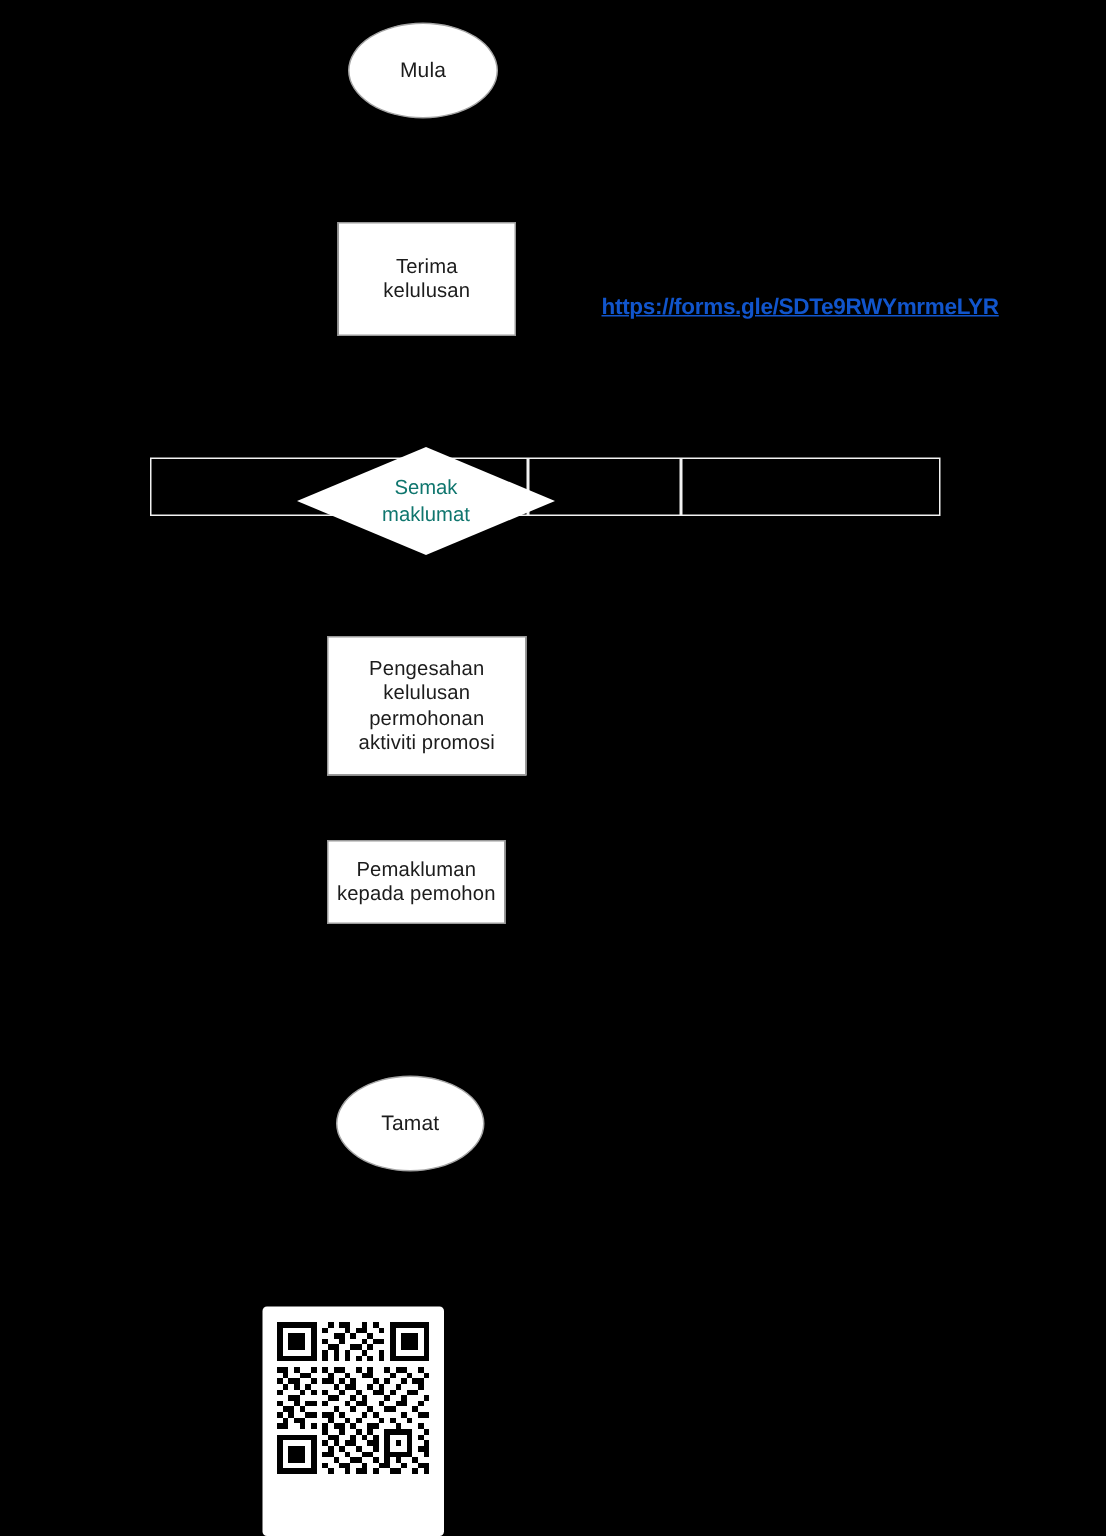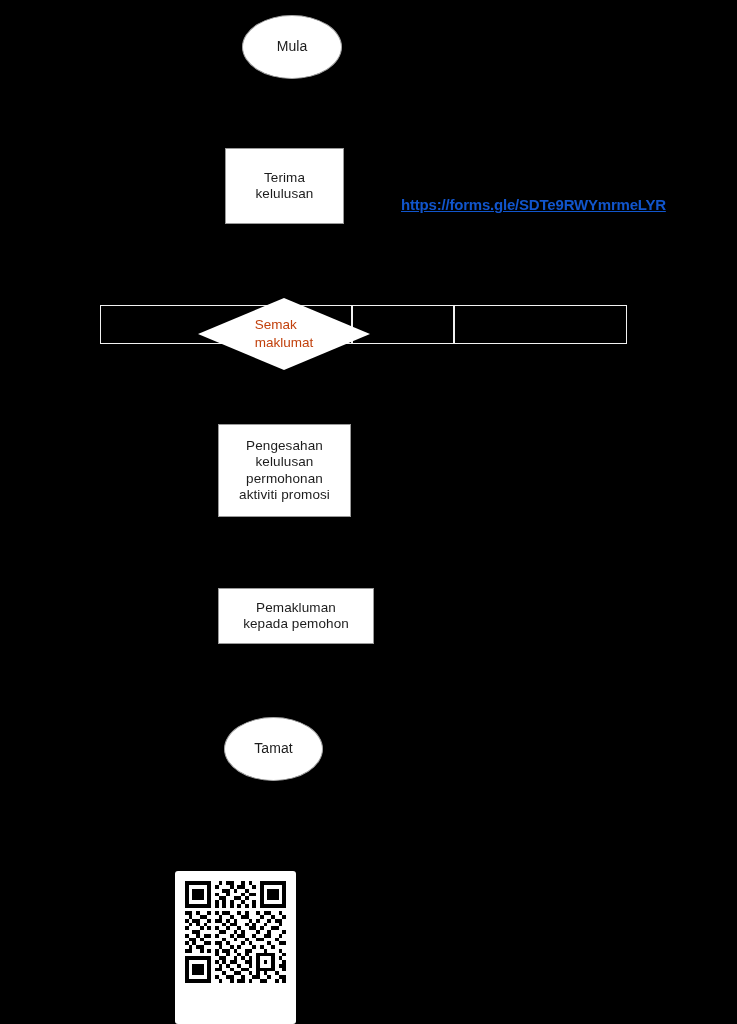--- a/index.html
+++ b/index.html
@@ -41,21 +41,21 @@
   }
 
   .node.terminator {
     border-radius: 50%;
     border: 1px solid #a5a5a5;
     font-size: 14px;
   }
 
   
   #node-mula {
-    left: 242px;
+    left: 232px;
     top: 15px;
     width: 100px;
     height: 64px;
   }
 
   
   #node-terima {
     left: 225px;
     top: 148px;
     width: 119px;
@@ -76,24 +76,24 @@
     background: #ffffff;
     -webkit-clip-path: polygon(50% 0%, 100% 50%, 50% 100%, 0% 50%);
     clip-path: polygon(50% 0%, 100% 50%, 50% 100%, 0% 50%);
   }
   .diamond-label {
     position: absolute;
     inset: 0;
     display: flex;
     align-items: center;
     justify-content: center;
-    text-align: left;
+    text-align: center;
     font-size: 13.5px;
     line-height: 1.3;
-    color: #c2410c;
+    color: #0f766e;
     white-space: pre-line;
   }
 
   
   .table-row {
     position: absolute;
     left: 100px;
     top: 305px;
     width: 527px;
     height: 39px;
@@ -114,22 +114,22 @@
   #node-pengesahan {
     left: 218px;
     top: 424px;
     width: 133px;
     height: 93px;
   }
 
   
   #node-pemakluman {
     left: 218px;
-    top: 588px;
-    width: 156px;
+    top: 560px;
+    width: 119px;
     height: 56px;
   }
 
   
   #node-tamat {
     left: 224px;
     top: 717px;
     width: 99px;
     height: 64px;
   }

